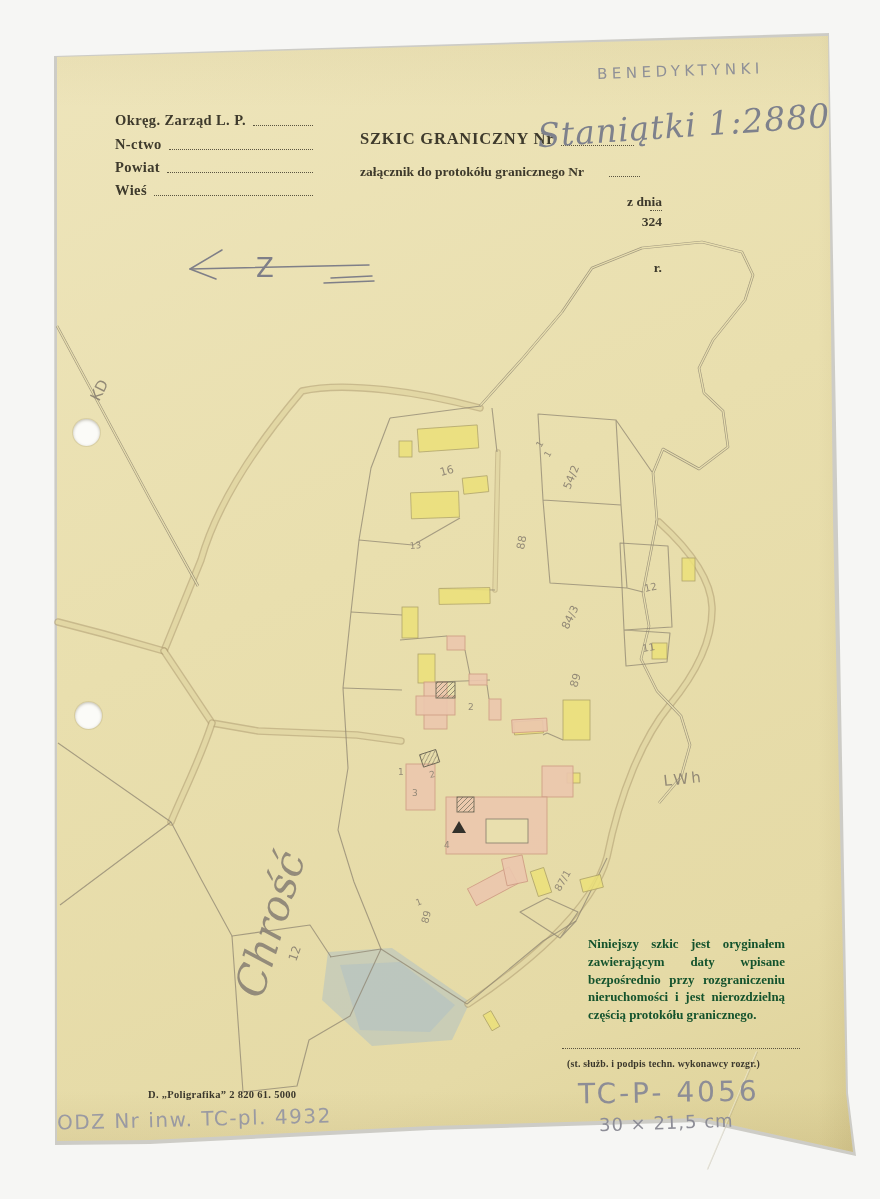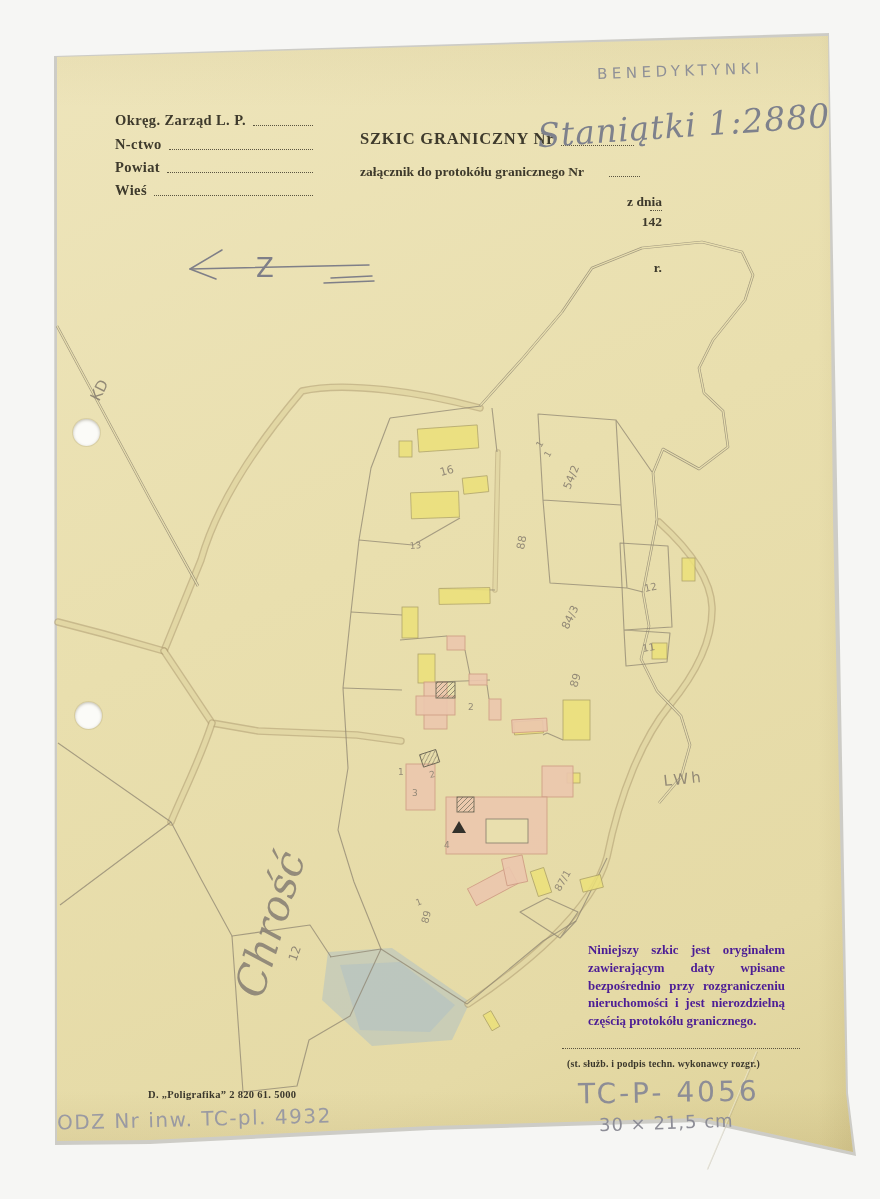--- a/index.html
+++ b/index.html
@@ -46,21 +46,21 @@
   .benedyktynki{position:absolute;left:597px;top:62px;font-family:"DejaVu Sans",sans-serif;
     font-size:15px;letter-spacing:4.5px;color:#8f9097;transform:rotate(-2deg);white-space:nowrap;}
   .tc{position:absolute;left:578px;top:1076px;font-family:"DejaVu Sans",sans-serif;font-size:28px;
     color:#8d8d96;letter-spacing:3px;transform:rotate(-1deg);white-space:nowrap;}
   .dim{position:absolute;left:599px;top:1112px;font-family:"DejaVu Sans",sans-serif;font-size:18px;
     color:#8d8d96;letter-spacing:1px;transform:rotate(-2deg);white-space:nowrap;}
   .odz{position:absolute;left:57px;top:1107px;font-family:"DejaVu Sans",sans-serif;font-size:20px;
     color:#9a9aa2;letter-spacing:1.5px;transform:rotate(-1.5deg);white-space:nowrap;}
 
   .note{position:absolute;left:588px;top:936px;width:197px;font-size:12.9px;font-weight:bold;
-    text-align:justify;line-height:1.38;color:#4c1d95;margin-top:6px;}
+    text-align:justify;line-height:1.38;color:#14532d;}
   .sig-line{position:absolute;left:562px;top:1048px;width:238px;border-bottom:1.7px dotted #5a5440;}
   .sig-caption{position:absolute;left:567px;top:1058px;font-size:9.8px;font-weight:bold;color:#3a372c;letter-spacing:.2px;white-space:nowrap;}
   .printer{position:absolute;left:116px;top:1089px;font-size:10.5px;font-weight:bold;color:#3a372c;letter-spacing:.3px;white-space:nowrap;margin-left:32px;}
 
   
   svg.map{position:absolute;left:0;top:0;pointer-events:none;}
   .road-under{fill:none;stroke:#b3a074;stroke-width:7.5;opacity:.6;stroke-linecap:round;stroke-linejoin:round;}
   .road-over{fill:none;stroke:#e2d7a4;stroke-width:4.8;stroke-linecap:round;stroke-linejoin:round;}
   .roadn-under{fill:none;stroke:#b3a074;stroke-width:5.4;opacity:.55;stroke-linecap:round;}
   .roadn-over{fill:none;stroke:#e2d7a4;stroke-width:3.4;stroke-linecap:round;}
@@ -115,21 +115,21 @@
       <span class="title-heading">SZKIC GRANICZNY Nr</span>
       <span class="leader"></span>
     </div>
     <div class="attach-row">
       <span>załącznik do protokółu granicznego Nr</span>
       <span class="leader"></span>
     </div>
     <div class="date-row">
       <span>z dnia</span>
       <span class="leader"></span>
-      <span>142</span>
+      <span>324</span>
       <span class="leader-sm"></span>
       <span>r.</span>
     </div>
   </div>
 
   <div class="hw-title">Staniątki 1:2880</div>
 
   <svg class="map" width="880" height="1199" viewBox="0 0 880 1199">
     <defs>
       <pattern id="hatch" patternUnits="userSpaceOnUse" width="5" height="5">

